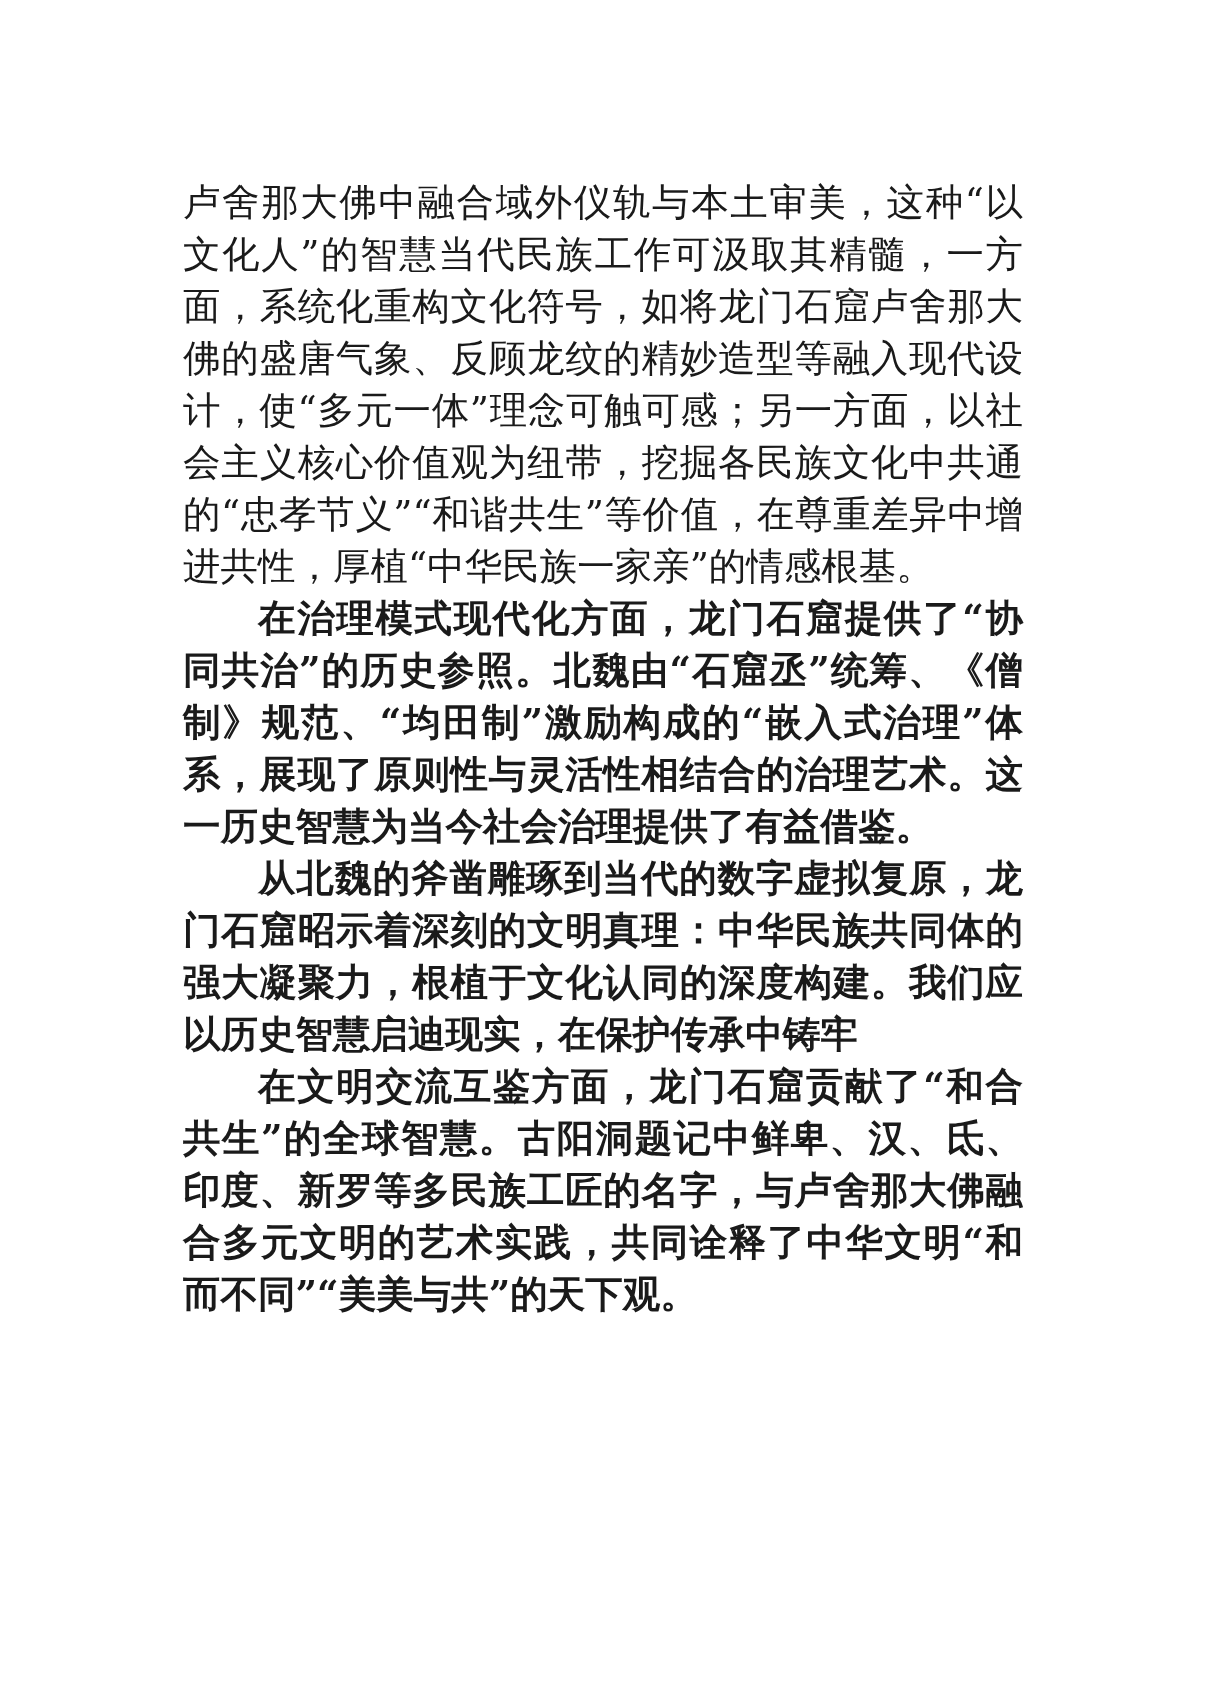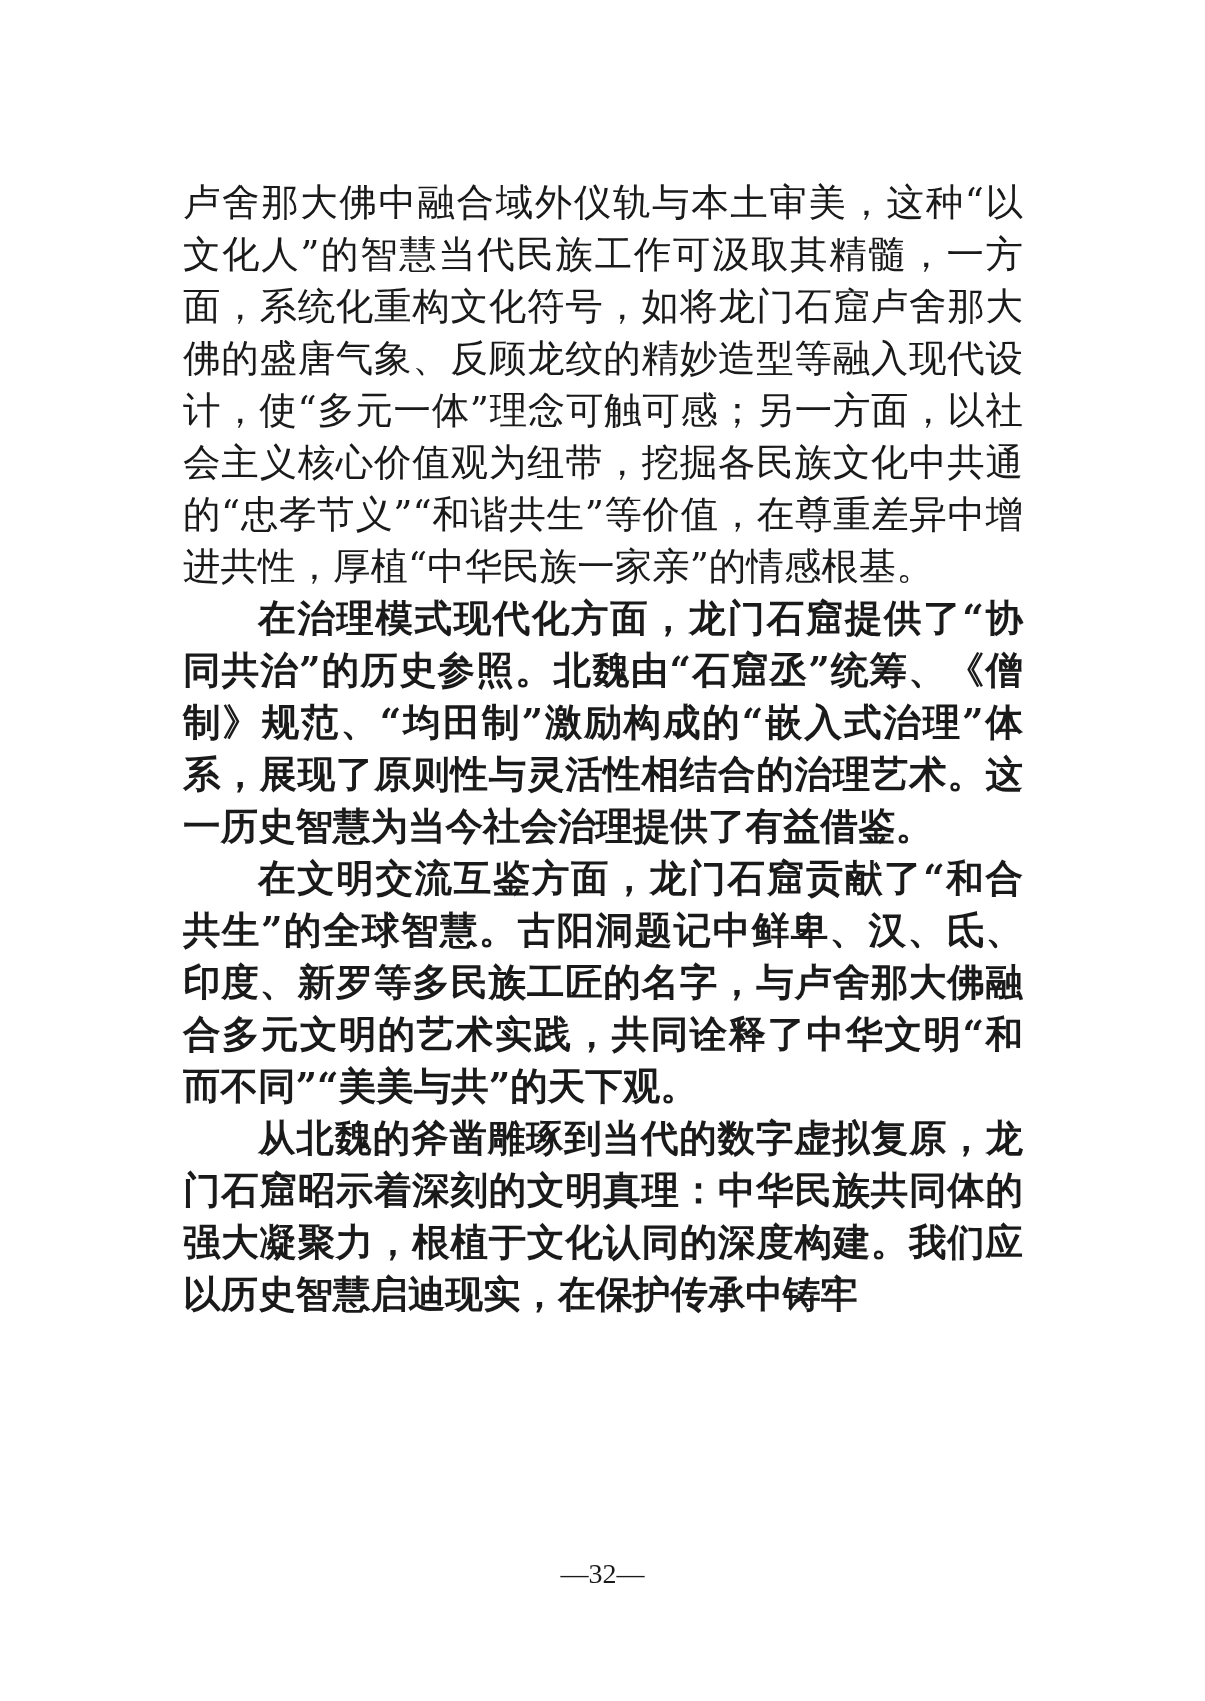--- a/index.html
+++ b/index.html
@@ -30,17 +30,16 @@
     color: #1a1a1a;
   }
 </style>
 </head>
 <body>
 
 <div class="page">
   <div class="content">
     <p class="para">卢舍那大佛中融合域外仪轨与本土审美，这种“以文化人”的智慧当代民族工作可汲取其精髓，一方面，系统化重构文化符号，如将龙门石窟卢舍那大佛的盛唐气象、反顾龙纹的精妙造型等融入现代设计，使“多元一体”理念可触可感；另一方面，以社会主义核心价值观为纽带，挖掘各民族文化中共通的“忠孝节义”“和谐共生”等价值，在尊重差异中增进共性，厚植“中华民族一家亲”的情感根基。</p>
     <p class="para indent">在治理模式现代化方面，龙门石窟提供了“协同共治”的历史参照。北魏由“石窟丞”统筹、《僧制》规范、“均田制”激励构成的“嵌入式治理”体系，展现了原则性与灵活性相结合的治理艺术。这一历史智慧为当今社会治理提供了有益借鉴。</p>
+    <p class="para indent">从北魏的斧凿雕琢到当代的数字虚拟复原，龙门石窟昭示着深刻的文明真理：中华民族共同体的强大凝聚力，根植于文化认同的深度构建。我们应以历史智慧启迪现实，在保护传承中铸牢</p>
     <p class="para indent">在文明交流互鉴方面，龙门石窟贡献了“和合共生”的全球智慧。古阳洞题记中鲜卑、汉、氐、印度、新罗等多民族工匠的名字，与卢舍那大佛融合多元文明的艺术实践，共同诠释了中华文明“和而不同”“美美与共”的天下观。</p>
-    <p class="para indent">从北魏的斧凿雕琢到当代的数字虚拟复原，龙门石窟昭示着深刻的文明真理：中华民族共同体的强大凝聚力，根植于文化认同的深度构建。我们应以历史智慧启迪现实，在保护传承中铸牢</p>
   </div>
-  <div class="pagenum">—32—</div>
 </div>
 
 </body></html>

